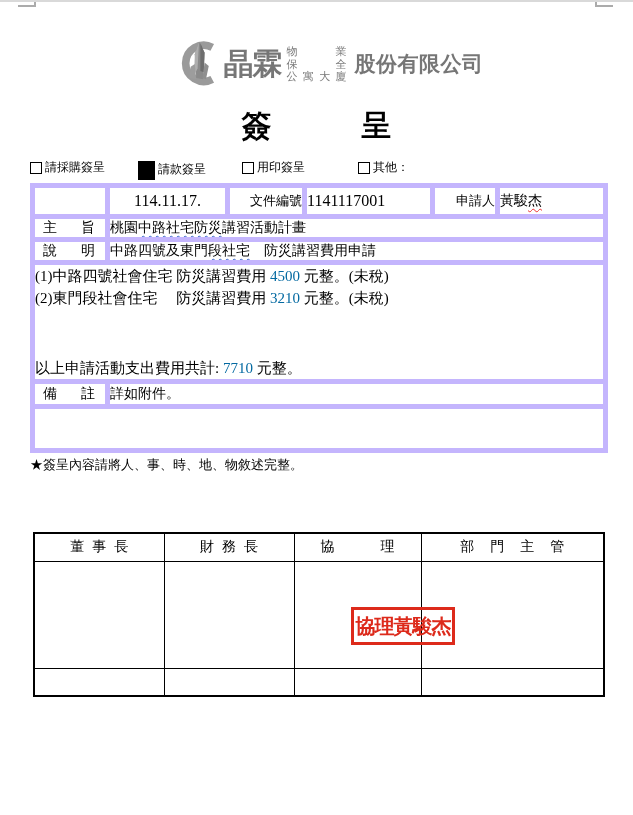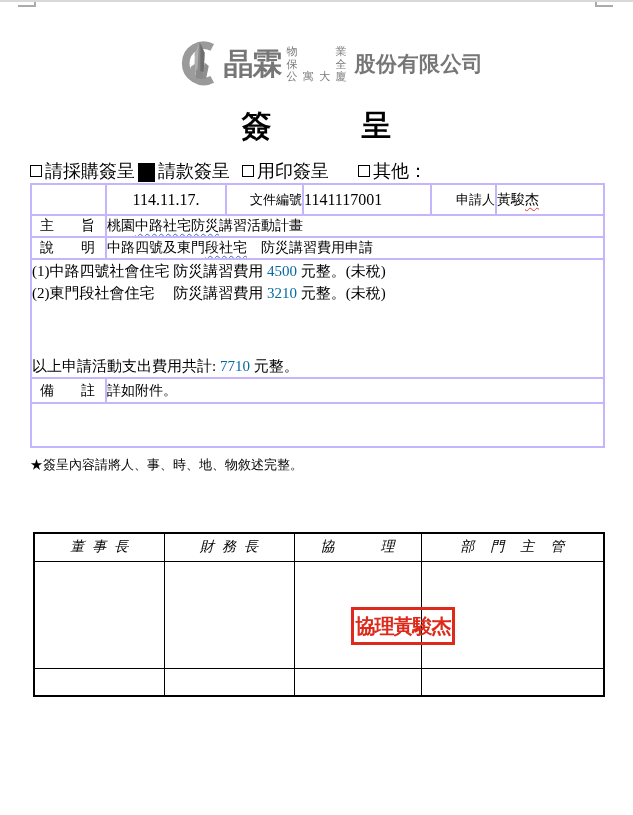--- a/index.html
+++ b/index.html
@@ -24,33 +24,33 @@
   .logo-services { width: 60px; margin-left: 5px; color: #7a7a7a; font-size: 11px; line-height: 12.5px; }
   .logo-suffix { font-size: 21px; font-weight: bold; color: #767676; margin-left: 8px; letter-spacing: 0.5px; }
 
   .spread { display: block; text-align: justify; text-align-last: justify; }
 
   
   .doc-title { position: absolute; top: 106px; left: 0; width: 633px; font-size: 30px; font-weight: bold; }
   .doc-title-inner { width: 150px; margin: 0 auto; }
 
   
-  .cb-row { position: absolute; top: 157px; left: 0; width: 633px; height: 26px; font-size: 18px; }
+  .cb-row { position: absolute; top: 157px; left: 0; width: 633px; height: 26px; font-size: 12px; }
   .cb-item { position: absolute; top: 2px; display: flex; align-items: center; }
   .cb-item.i0 { left: 30px; }
   .cb-item.i1 { left: 138px; }
   .cb-item.i2 { left: 242px; }
   .cb-item.i3 { left: 358px; }
   .cb-box { display: inline-block; width: 12px; height: 12px; border: 1.5px solid #000; margin-right: 3px; background: #fff; }
   .cb-item.checked .cb-box { width: 17px; height: 19px; background: #000; border: none; margin-top: 2px; }
 
   
   table.main-table { position: absolute; top: 183px; left: 30px; width: 573px;
                      border-collapse: collapse; table-layout: fixed; font-size: 14px; }
-  table.main-table td { border: 2px solid #c4b5fd; padding: 0; vertical-align: middle; overflow: hidden; }
+  table.main-table td { border: 5px solid #c4b5fd; padding: 0; vertical-align: middle; overflow: hidden; }
   table.main-table { border: 2px solid #000; }
   table.main-table td.lbl { padding: 0 10px 0 8px; }
   .r1 td { height: 31px; }
   .r2 td, .r3 td { height: 22px; }
   .r5 td { height: 25px; }
   .r6 td { height: 44px; }
   td.date-cell { text-align: center; font-size: 16px; }
   td.small-lbl { text-align: right; font-size: 13px; }
   td.docno-cell { font-size: 16px; padding-left: 6px; }
   td.name-cell { padding-left: 7px; }
@@ -67,21 +67,21 @@
   .wavy-red { text-decoration: underline; text-decoration-style: wavy;
               text-decoration-color: #ee3333; text-decoration-thickness: 1px; text-underline-offset: 3px; }
 
   
   .footnote { position: absolute; top: 456px; left: 30px; font-size: 13px; }
 
   
   table.approval-table { position: absolute; top: 532px; left: 33px; width: 570px;
                          border-collapse: collapse; table-layout: fixed; font-size: 14px;
                          border: 2px solid #000; }
-  table.approval-table td { border: 1px solid #000; padding: 0; vertical-align: middle; font-style: italic; }
+  table.approval-table td { border: 1px solid #000; padding: 0; vertical-align: middle; }
   .ah td { height: 28px; }
   .ar-tall td { height: 107px; }
   .ar-short td { height: 28px; }
   .hdr-spread { margin: 0 auto; }
   .hdr-spread.w0 { width: 58px; }
   .hdr-spread.w1 { width: 58px; }
   .hdr-spread.w2 { width: 74px; }
   .hdr-spread.w3 { width: 104px; }
 
   

